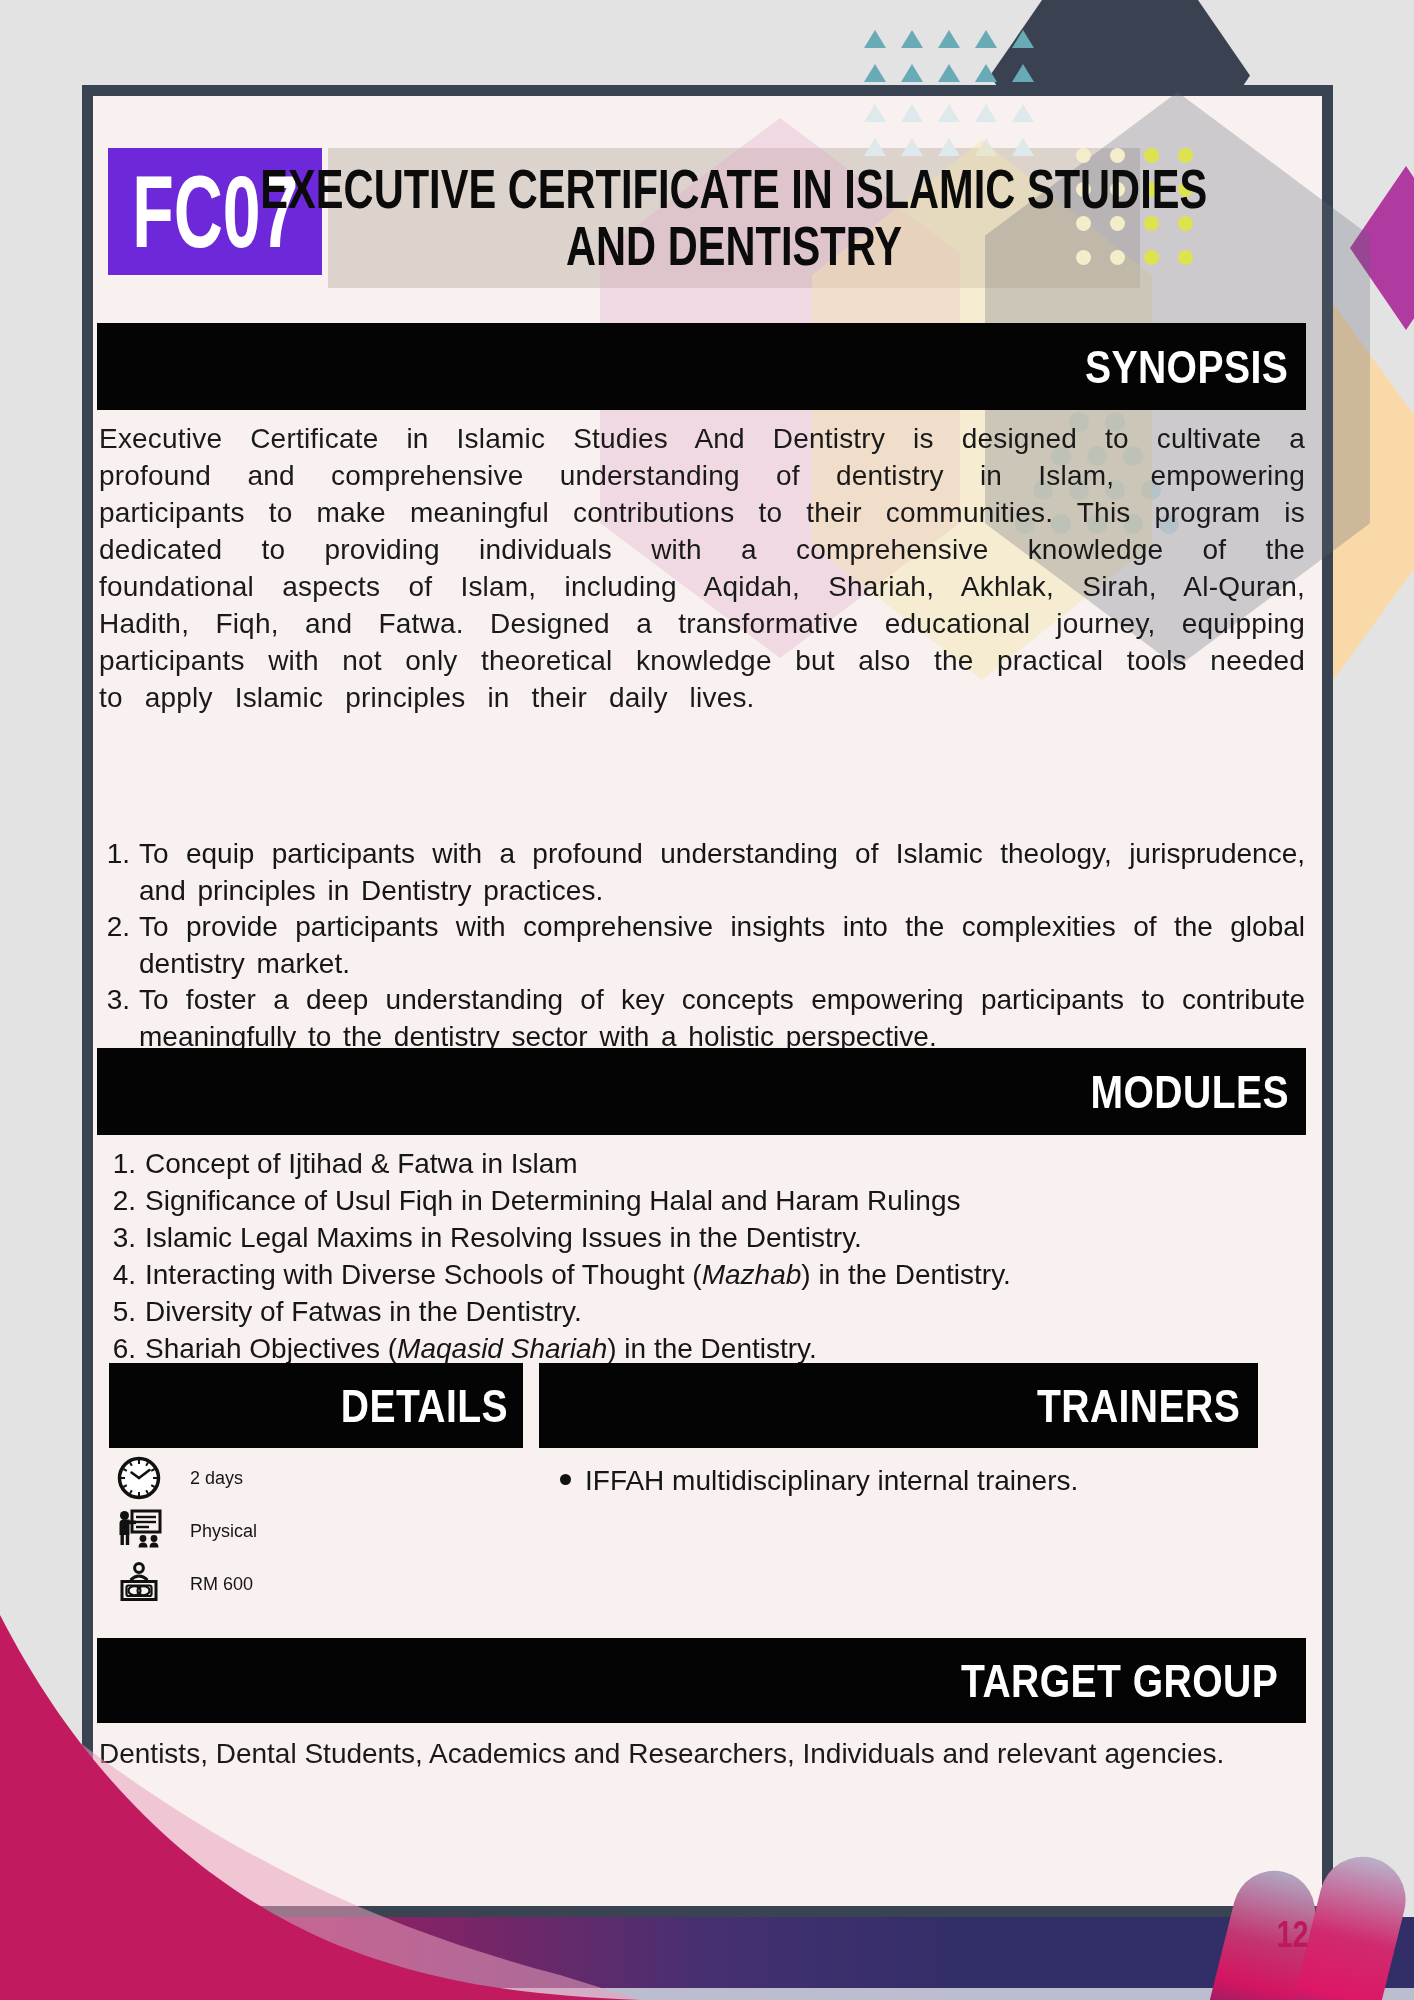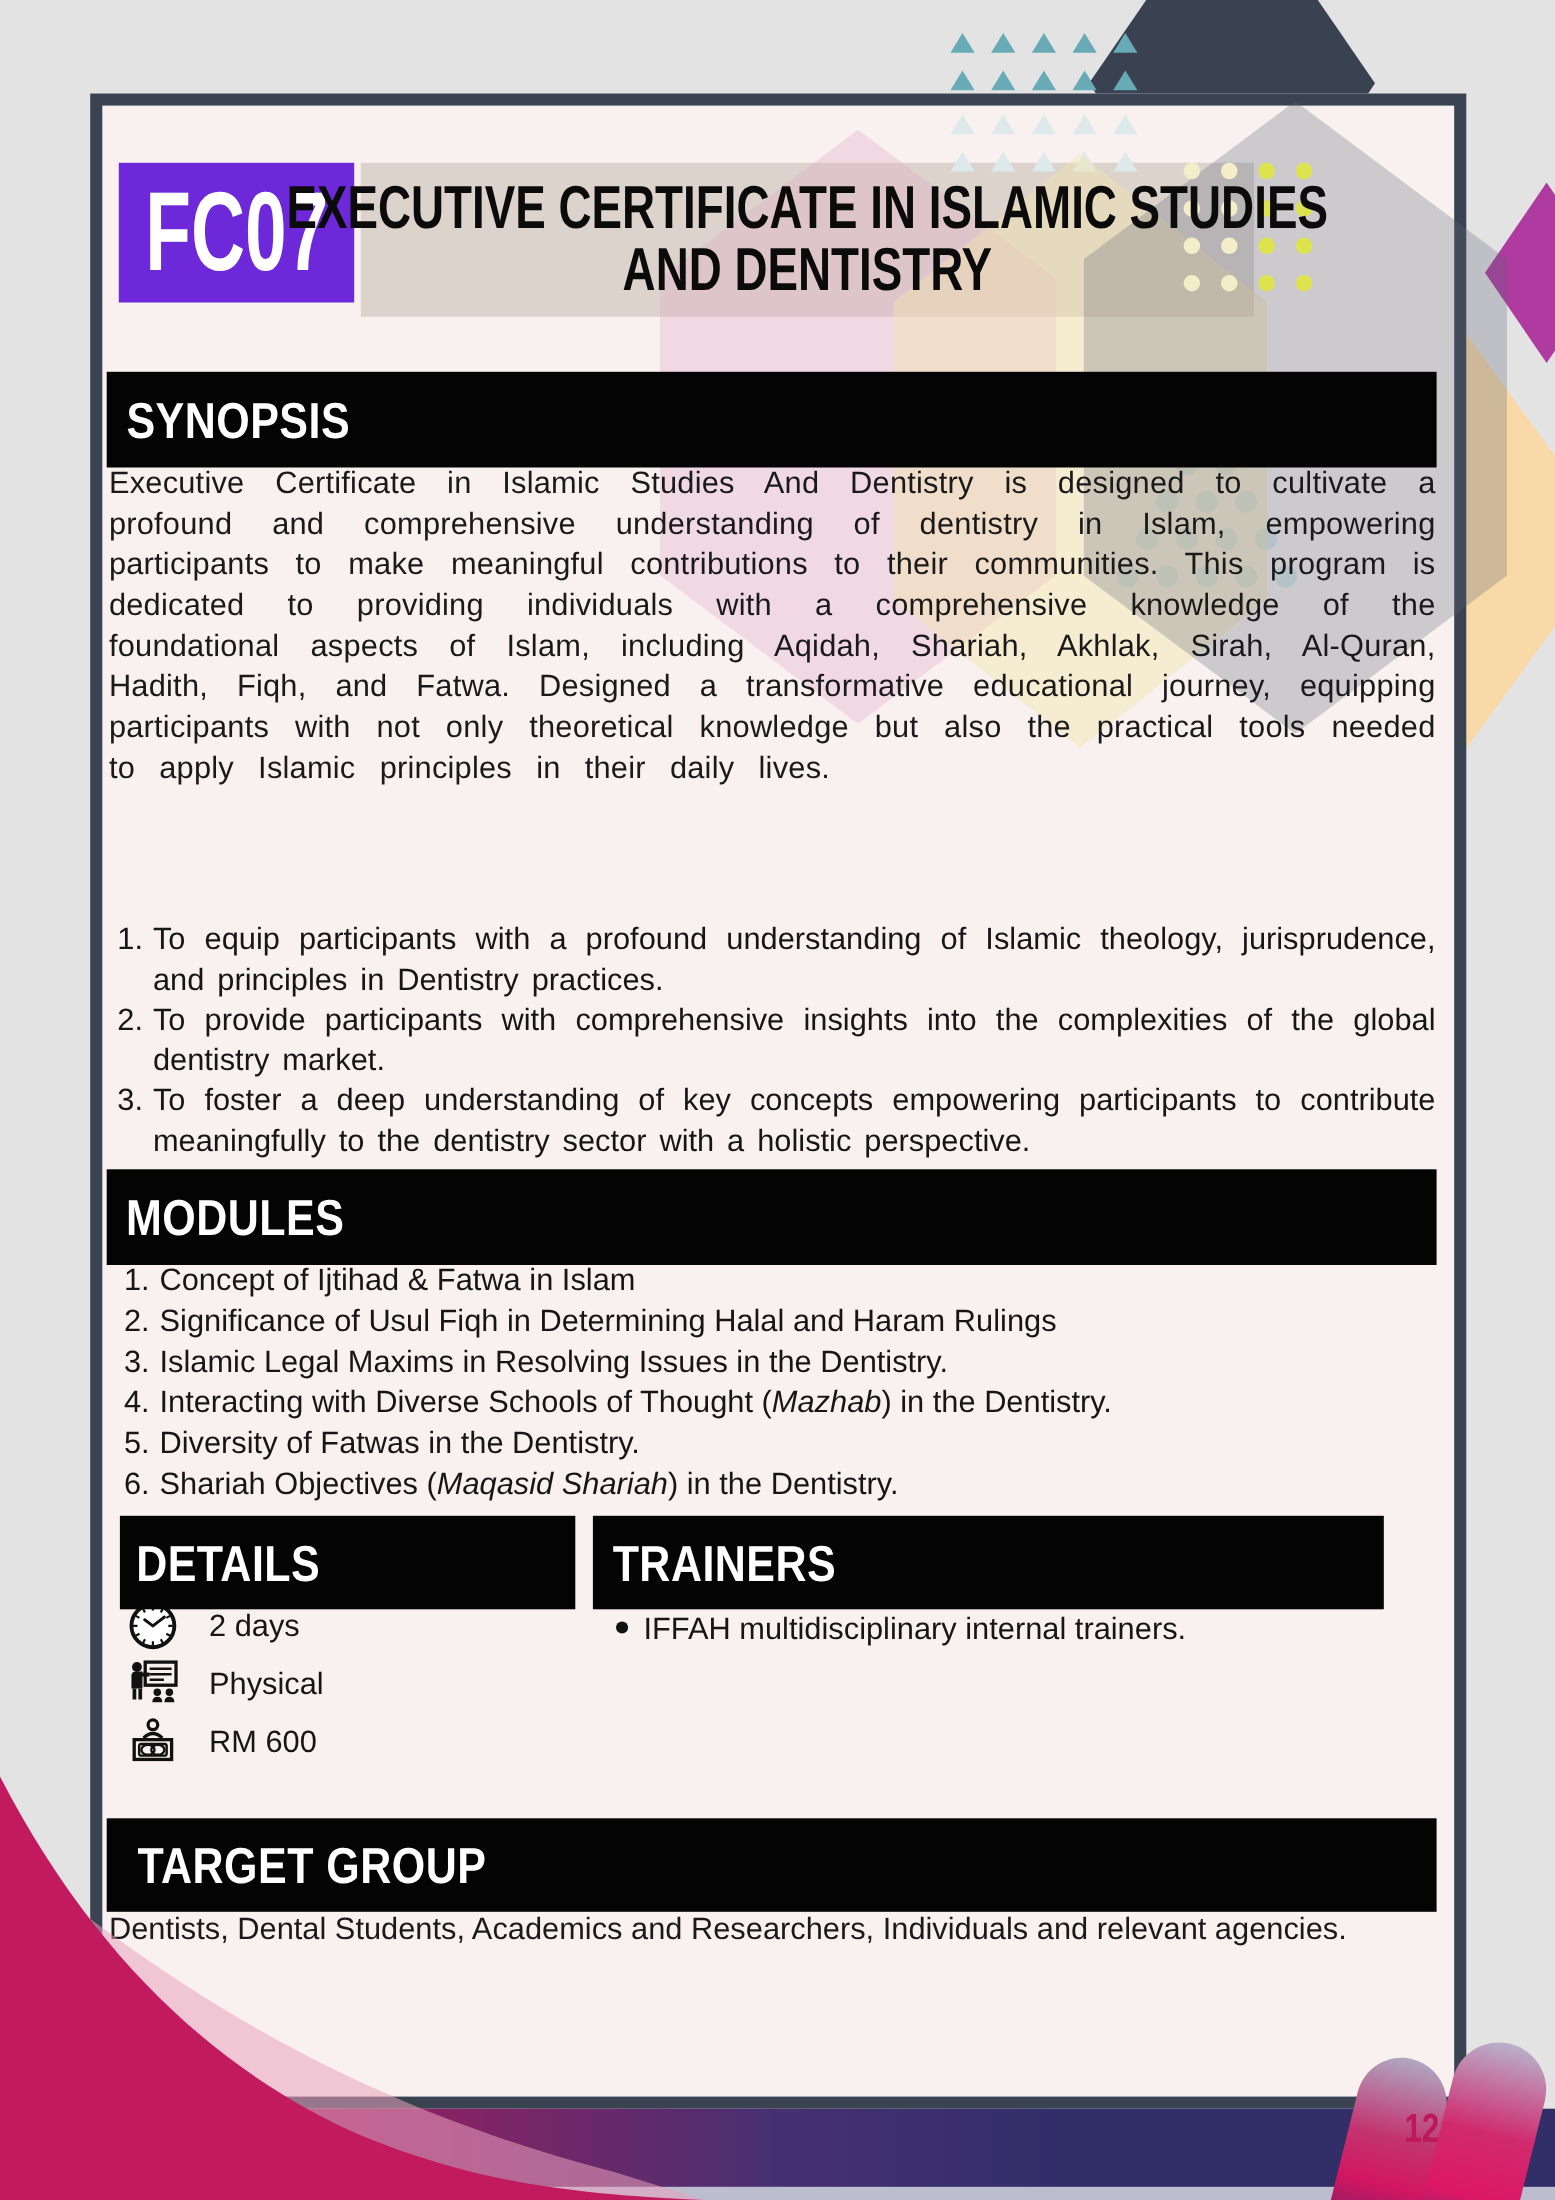--- a/index.html
+++ b/index.html
@@ -42,21 +42,21 @@
            display:flex;align-items:center;justify-content:center;}
   .codebox span{color:#fff;font-size:100px;font-weight:bold;display:inline-block;
                 transform:scale(.68,1.02);white-space:nowrap;}
   .titleband{left:328px;top:148px;width:812px;height:140px;background:#dcd3cd;z-index:2;}
   .titletext{left:328px;top:148px;width:812px;height:140px;z-index:4;display:flex;flex-direction:column;
              align-items:center;justify-content:center;}
   .titletext span{display:block;font-weight:bold;font-size:52px;line-height:57px;color:#0b0b0b;
                   transform:scale(.8,1.06);white-space:nowrap;}
 
   
-  .bar{background:#040404;z-index:4;display:flex;align-items:center;justify-content:flex-start;margin-top:15px;}
+  .bar{background:#040404;z-index:4;display:flex;align-items:center;justify-content:flex-end;}
   .bar span{color:#fff;font-weight:bold;font-size:46px;letter-spacing:.5px;display:inline-block;
             transform:scaleX(.85);white-space:nowrap;}
   .bar-syn{left:97px;top:323px;width:1209px;height:87px;}
   .bar-obj{left:97px;top:740px;width:1209px;height:87px;}
   .bar-mod{left:97px;top:1048px;width:1209px;height:87px;}
   .bar-det{left:109px;top:1363px;width:414px;height:85px;}
   .bar-tra{left:539px;top:1363px;width:719px;height:85px;}
   .bar-tar{left:97px;top:1638px;width:1209px;height:85px;}
 
   
@@ -71,21 +71,21 @@
   .obj-list .txt{text-align:justify;word-spacing:4px;}
   .mod-list{left:99px;top:1145px;width:1206px;font-size:28px;line-height:37px;}
   .mod-list .row{grid-template-columns:46px 1fr;}
   .num{text-align:right;padding-right:9px;}
   .it{font-style:italic;}
 
   
   .det-rows{left:116px;top:1455px;z-index:3;display:flex;flex-direction:column;gap:7px;}
   .det-row{display:flex;align-items:center;height:46px;}
   .det-row svg{width:46px;height:46px;flex:none;}
-  .det-row .lbl{font-size:28px;margin-left:28px;}
+  .det-row .lbl{font-size:18px;margin-left:28px;}
   .tra-row{left:560px;top:1462px;width:720px;z-index:3;display:flex;align-items:flex-start;}
   .bullet{width:11px;height:11px;border-radius:50%;background:#111;margin:12px 14px 0 0;flex:none;}
   .tra-row .lbl{font-size:28px;line-height:37px;}
 
   
   .band{left:0;top:1917px;width:1414px;height:83px;z-index:5;
         background:linear-gradient(90deg,#c21a5e 0%,#8e2163 26%,#463071 50%,#322e68 68%,#322e68 100%);}
   .strip{left:0;top:1988px;width:1414px;height:12px;background:#bdbdd0;z-index:5;}
   .sweep{left:0;top:0;width:1414px;height:2000px;z-index:6;pointer-events:none;}
   .ribbon{z-index:7;border-radius:44px 44px 0 0;transform:rotate(14deg);transform-origin:top center;}

